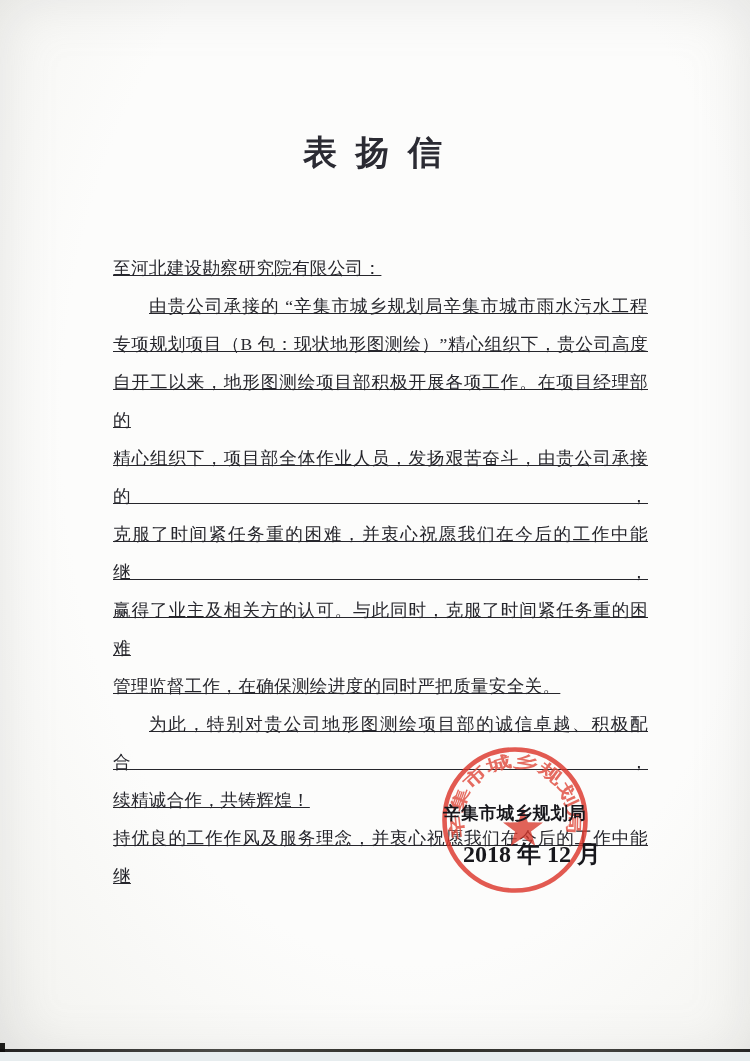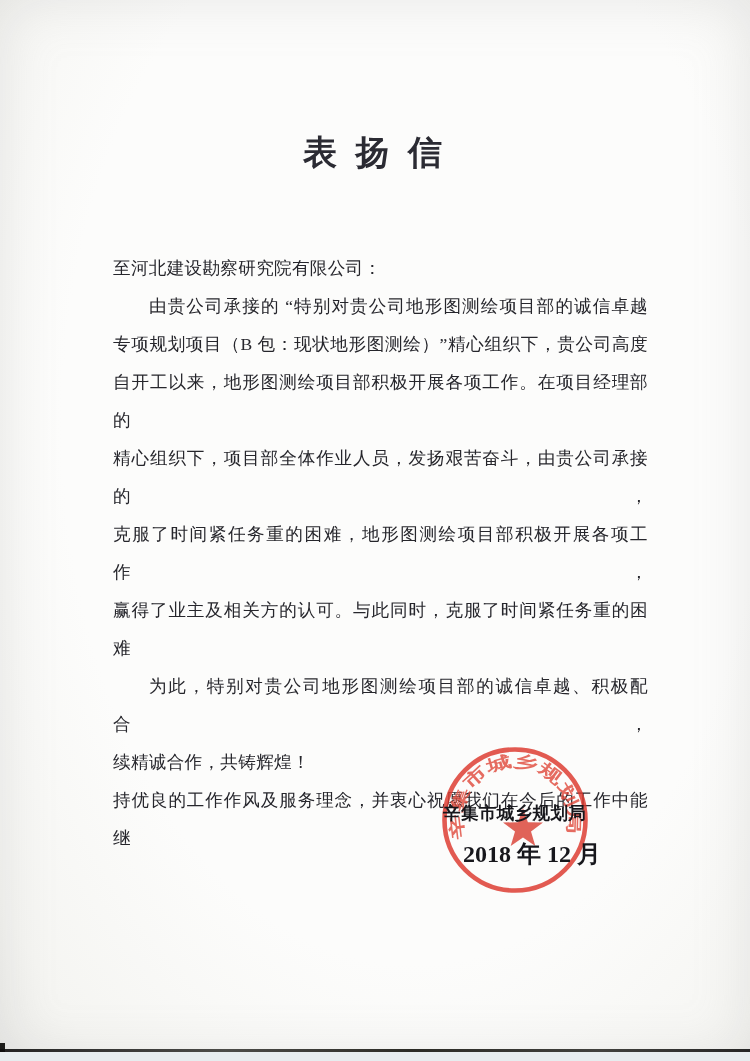--- a/index.html
+++ b/index.html
@@ -31,20 +31,21 @@
     top:249px;left:113px;width:535px;
   }
   .line{
     margin:0;
     width:535px;
     font-size:17.6px;
     line-height:38px;
     white-space:nowrap;
     letter-spacing:0.3px;
     color:#26262c;
+    text-decoration:underline;
   }
   .full{
     white-space:normal;
     text-align:justify;
     text-align-last:justify;
     text-justify:inter-character;
   }
   .indent{ text-indent:36px; }
   
   .sig-org{
@@ -96,26 +97,27 @@
 </style>
 </head>
 <body>
 
 <div class="scan">
 
   <h1 class="title">表 扬 信</h1>
 
   <div class="body">
     <p class="line">至河北建设勘察研究院有限公司：</p>
-    <p class="line full indent">由贵公司承接的 “特别对贵公司地形图测绘项目部的诚信卓越</p>
+    <p class="line full indent">由贵公司承接的 “辛集市城乡规划局辛集市城市雨水污水工程</p>
     <p class="line full">专项规划项目（B 包：现状地形图测绘）”精心组织下，贵公司高度</p>
     <p class="line full">自开工以来，地形图测绘项目部积极开展各项工作。在项目经理部的</p>
     <p class="line full">精心组织下，项目部全体作业人员，发扬艰苦奋斗，由贵公司承接的，</p>
-    <p class="line full">克服了时间紧任务重的困难，地形图测绘项目部积极开展各项工作，</p>
+    <p class="line full">克服了时间紧任务重的困难，并衷心祝愿我们在今后的工作中能继，</p>
     <p class="line full">赢得了业主及相关方的认可。与此同时，克服了时间紧任务重的困难</p>
+    <p class="line">管理监督工作，在确保测绘进度的同时严把质量安全关。</p>
     <p class="line full indent">为此，特别对贵公司地形图测绘项目部的诚信卓越、积极配合，</p>
     <p class="line">续精诚合作，共铸辉煌！</p>
     <p class="line full">持优良的工作作风及服务理念，并衷心祝愿我们在今后的工作中能继</p>
   </div>
 
   <div class="sig-org">辛集市城乡规划局</div>
   <div class="sig-date">2018 年 12 月</div>
 
   <svg class="seal" viewBox="0 0 156 156">
     <circle cx="78" cy="78" r="70.5" fill="none" stroke="#dc362b" stroke-width="4.6" opacity="0.82"></circle>

